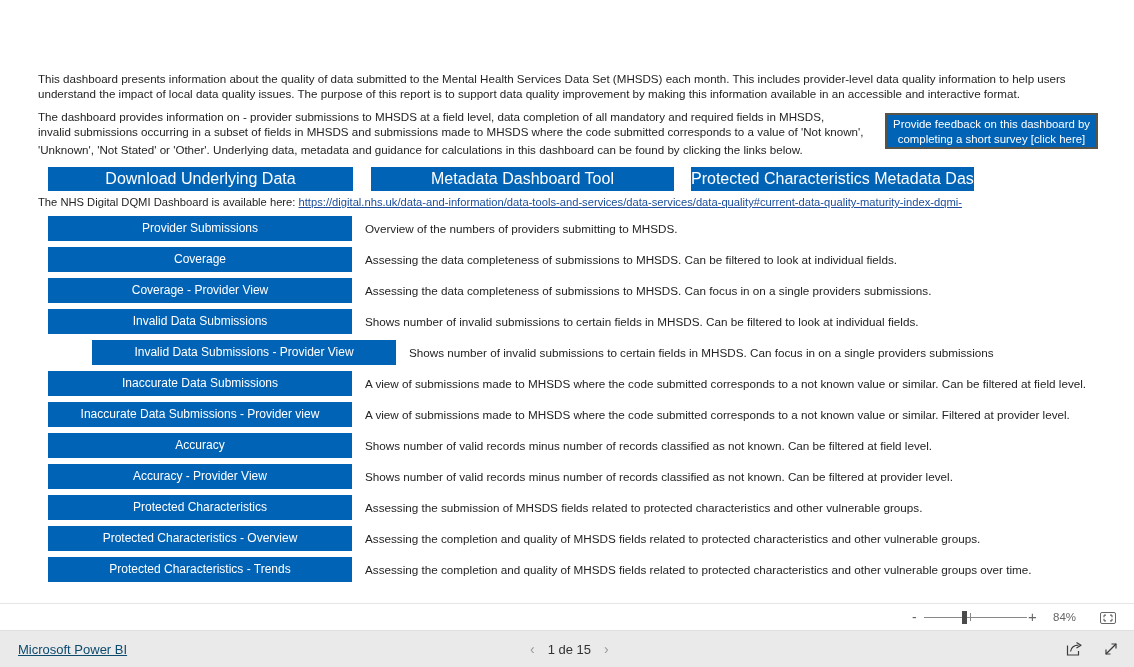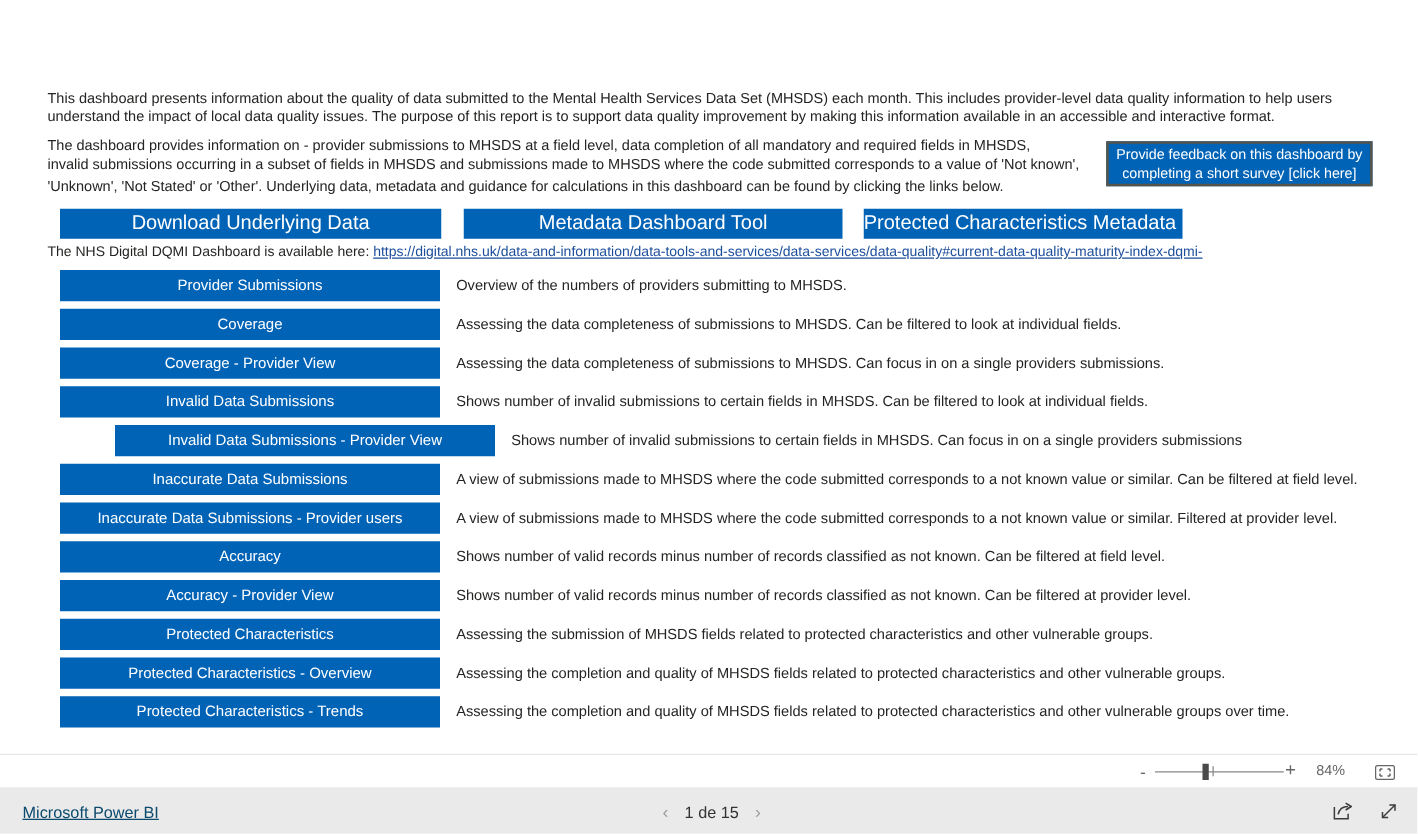--- a/index.html
+++ b/index.html
@@ -115,21 +115,21 @@
     background: #0063b6;
     color: #ffffff;
     font-size: 16px;
     line-height: 24px;
     text-align: center;
     cursor: pointer;
     white-space: nowrap;
   }
   #tool-0 { left: 48px;  top: 167px; width: 305px; }
   #tool-1 { left: 371px; top: 167px; width: 303px; }
-  #tool-2 { left: 691px; top: 167px; width: 255px; }
+  #tool-2 { left: 691px; top: 167px; width: 283px; }
 
   
   .dqmi-line {
     position: absolute;
     left: 38px; top: 196px;
     font-size: 11.2px;
     color: #252423;
     white-space: nowrap;
   }
   .dqmi-line a {
@@ -303,21 +303,21 @@
         </div>
         <div class="nav-row" style="top: 340px; margin-left: 44px;">
           <div class="nav-btn">Invalid Data Submissions - Provider View</div>
           <div class="nav-desc">Shows number of invalid submissions to certain fields in MHSDS. Can focus in on a single providers submissions</div>
         </div>
         <div class="nav-row" style="top: 371px;">
           <div class="nav-btn">Inaccurate Data Submissions</div>
           <div class="nav-desc"> A view of submissions made to MHSDS where the code submitted corresponds to a not known value or similar. Can be filtered at field level.</div>
         </div>
         <div class="nav-row" style="top: 402px;">
-          <div class="nav-btn">Inaccurate Data Submissions - Provider users</div>
+          <div class="nav-btn">Inaccurate Data Submissions - Provider view</div>
           <div class="nav-desc">A view of submissions made to MHSDS where the code submitted corresponds to a not known value or similar. Filtered at provider level.</div>
         </div>
         <div class="nav-row" style="top: 433px;">
           <div class="nav-btn">Accuracy</div>
           <div class="nav-desc">Shows number of valid records minus number of records classified as not known. Can be filtered at field level.</div>
         </div>
         <div class="nav-row" style="top: 464px;">
           <div class="nav-btn">Accuracy - Provider View</div>
           <div class="nav-desc">Shows number of valid records minus number of records classified as not known. Can be filtered at provider level.</div>
         </div>

